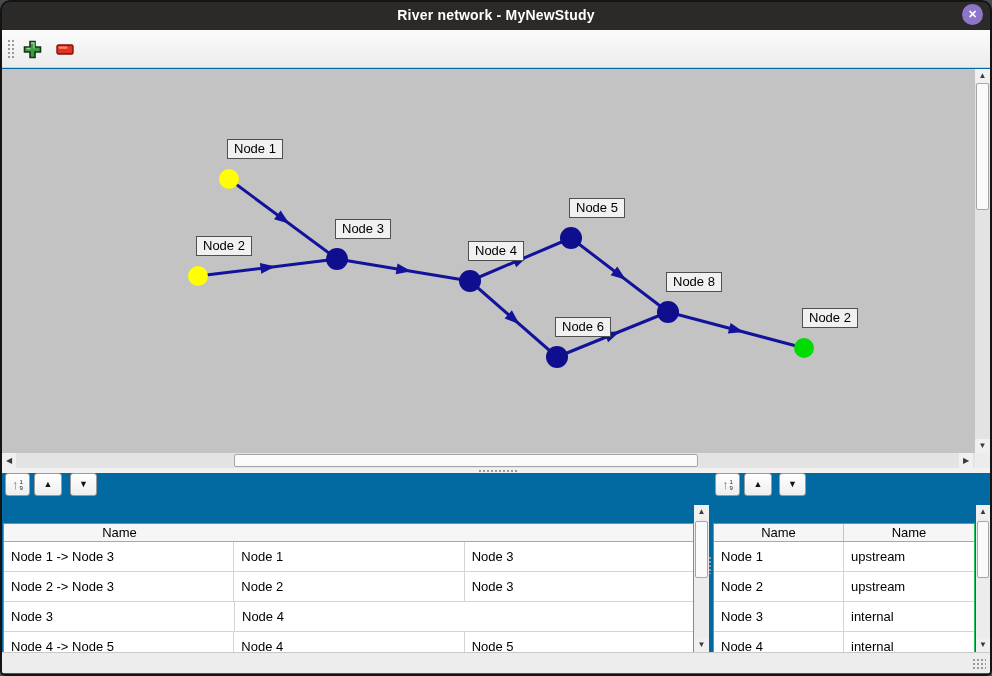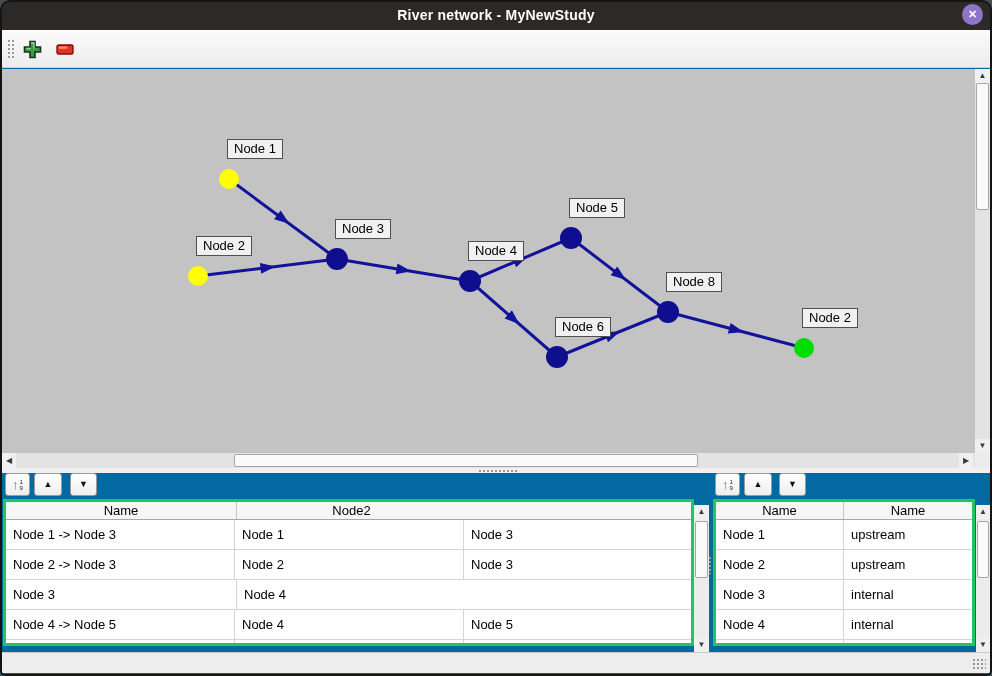--- a/index.html
+++ b/index.html
@@ -67,22 +67,22 @@
   .tbl-btn { position:absolute; top:473px; height:23px; background:linear-gradient(#ffffff,#eeeeee);
              border:1px solid #9b9b9b; border-radius:3px;
              display:flex; align-items:center; justify-content:center; cursor:pointer; }
   .tbl-btn .tri { font-size:9px; color:#111; line-height:1; }
   .sort-wrap { display:flex; align-items:center; }
   .sort-arrow { color:#5b76b5; font-size:13px; font-weight:bold; line-height:1; }
   .sort-digits { display:flex; flex-direction:column; font-size:6px; color:#222;
                  line-height:1; margin-left:1px; }
 
   
-  .grid { position:absolute; top:499px; height:147px; background:#ffffff;
-          border:3px solid #22c55e; overflow:hidden; }
+  .grid { position:absolute; top:523px; height:147px; background:#ffffff;
+          border:1px solid #22c55e; overflow:hidden; }
   #edges-table { left:3px; width:691px; }
   #nodes-table { left:713px; width:262px; }
   .t-header { display:flex; height:18px; background:#f6f6f6; border-bottom:1px solid #a8a8a8; }
   .t-hcell { font-size:13px; color:#000; display:flex; align-items:center; justify-content:center;
              border-right:1px solid #c4c4c4; overflow:hidden; }
   .t-hcell:last-child { border-right:none; }
   .t-row { display:flex; height:30px; background:#fff; border-bottom:1px solid #d4d4d4; }
   .t-cell { font-size:13px; color:#000; display:flex; align-items:center; padding-left:7px;
             border-right:1px solid #d4d4d4; overflow:hidden; }
   .t-cell:last-child { border-right:none; }
@@ -209,21 +209,20 @@
   <button class="tbl-btn" style="left:744px; width:28px;">
     <span class="tri">▲</span>
   </button>
   <button class="tbl-btn" style="left:779px; width:27px;">
     <span class="tri">▼</span>
   </button>
 
   <div class="grid" id="edges-table">
       <div class="t-header">
         <div class="t-hcell" style="width: 231px;">Name</div>
-        <div class="t-hcell" style="width: 229px;">Node2</div>
       </div>
       <div class="t-row">
         <div class="t-cell" style="width: 231px;">Node 1 -&gt; Node 3</div>
         <div class="t-cell" style="width: 231px;">Node 1</div>
         <div class="t-cell" style="width: 229px;">Node 3</div>
       </div>
       <div class="t-row">
         <div class="t-cell" style="width: 231px;">Node 2 -&gt; Node 3</div>
         <div class="t-cell" style="width: 231px;">Node 2</div>
         <div class="t-cell" style="width: 229px;">Node 3</div>

